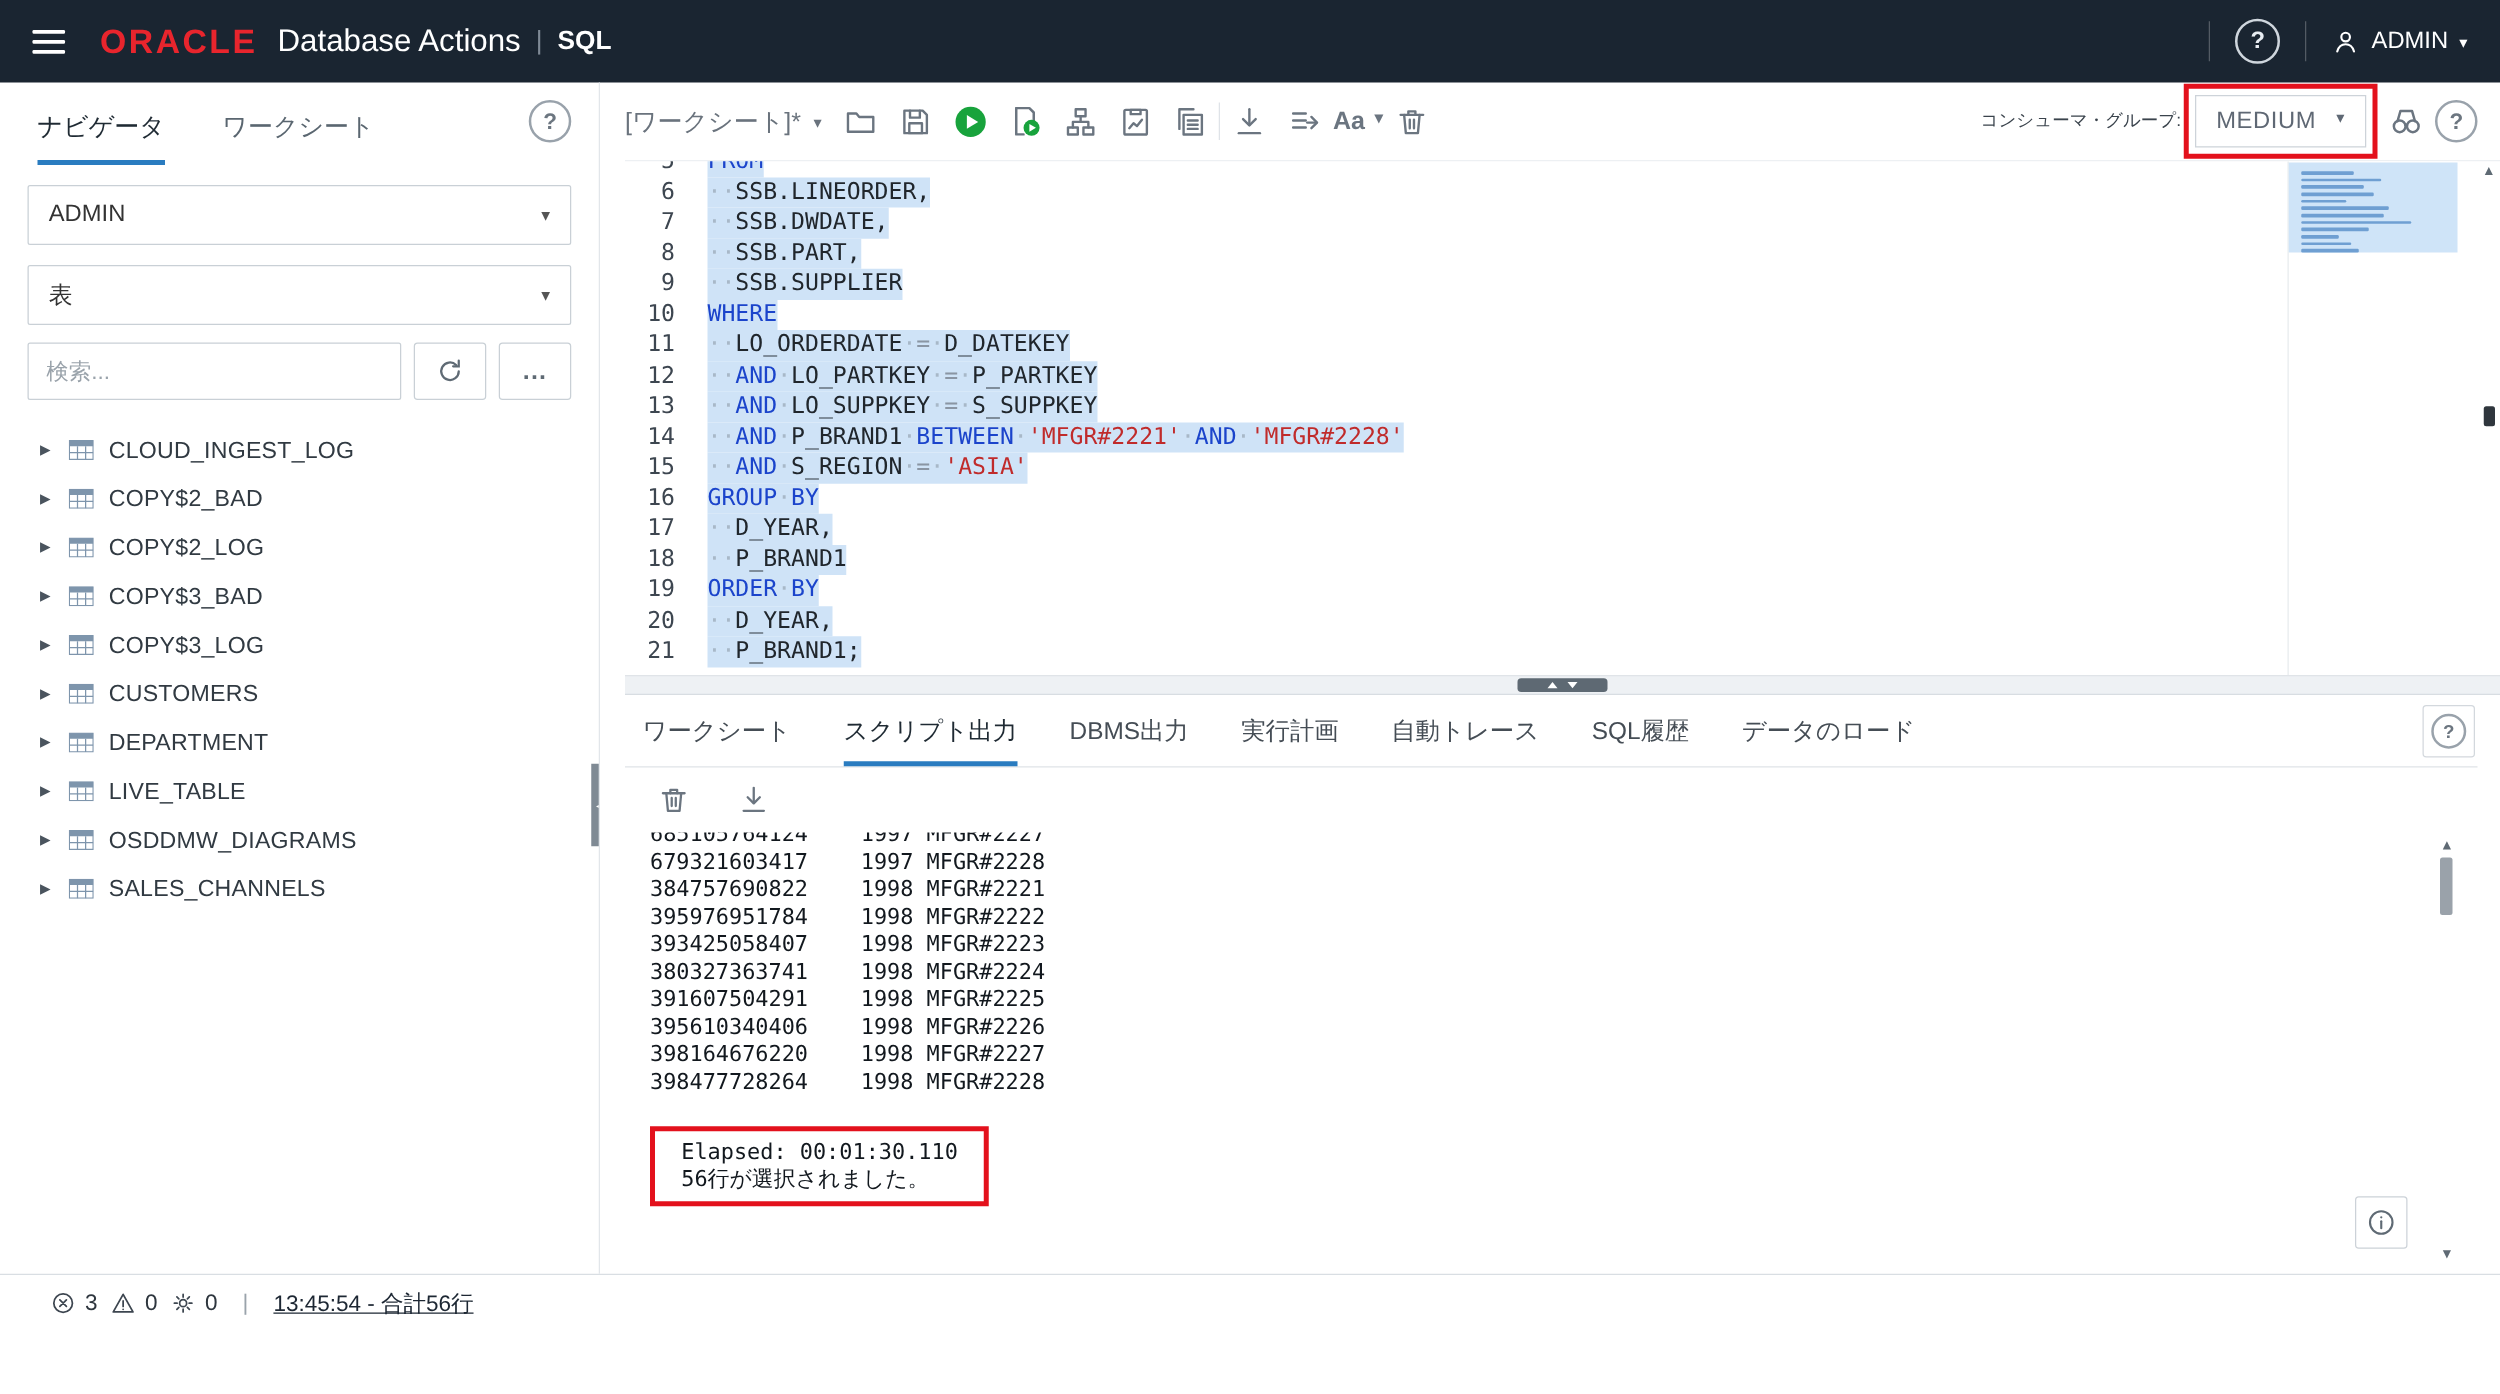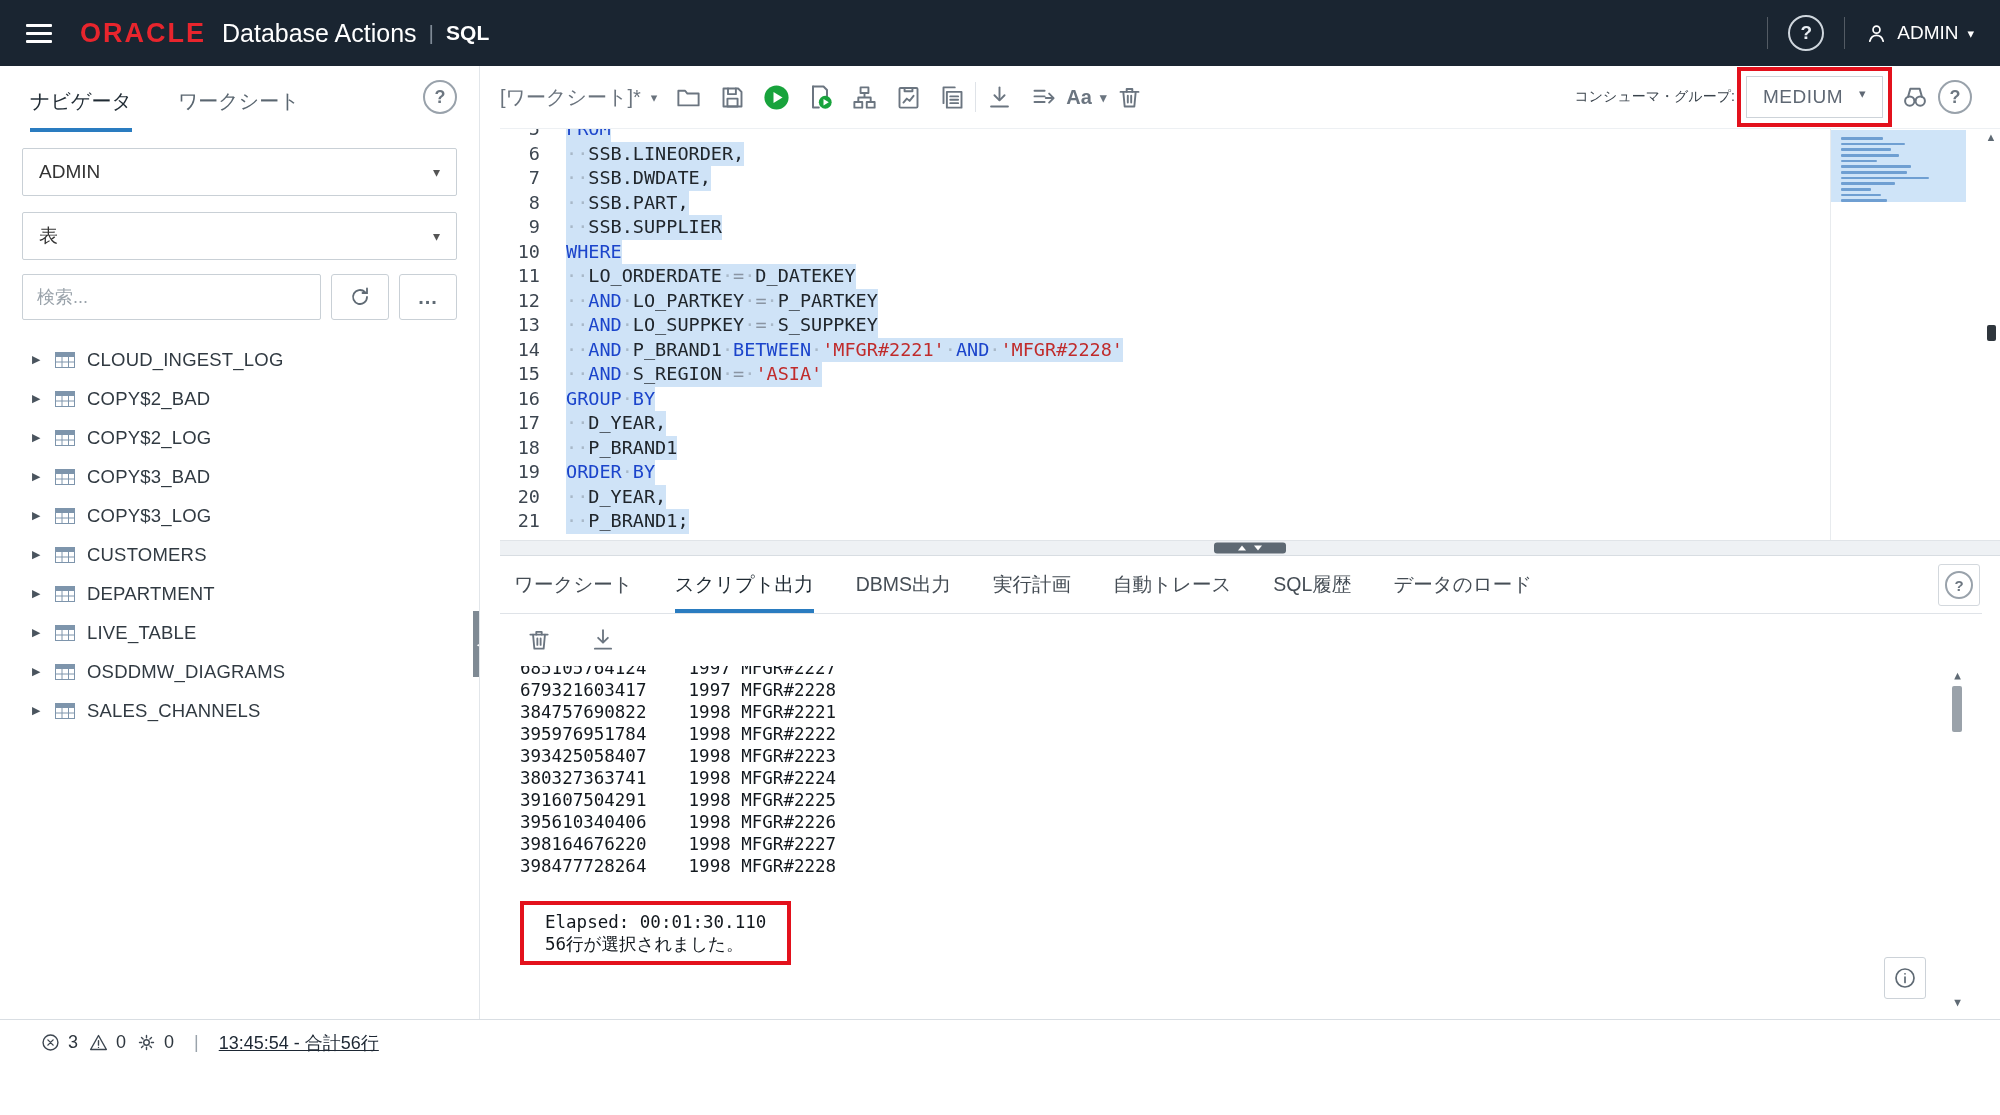--- a/index.html
+++ b/index.html
@@ -48,26 +48,26 @@
   .tree{margin-top:20px}
   .tree-row{height:39px;display:flex;align-items:center;gap:12px;padding-left:32px;cursor:pointer}
   .tree-caret{color:#4a545e;font-size:11px;width:11px;flex:none}
   .tbl-icon{display:flex;flex:none}
   .tree-label{font-size:18.5px;color:#313a42;letter-spacing:.2px;white-space:nowrap}
   .grip{position:absolute;right:-7px;top:545px;width:13px;height:66px;background:#7f8a94;
     border-radius:0 4px 4px 0;z-index:5;display:flex;align-items:center;justify-content:center;
     color:#fff;font-size:11px;cursor:pointer}
 
   
-  .toolbar{height:62px;display:flex;align-items:center;gap:2px;flex:none;padding-right:28px}
+  .toolbar{height:62px;display:flex;align-items:center;gap:2px;flex:none;padding-right:18px}
   .ws-dd{display:flex;align-items:center;gap:10px;color:#6a737d;font-size:20px;cursor:pointer;margin-right:8px}
   .tb-sep{width:1px;height:30px;background:#dfe3e8;flex:none}
   .tb-btn{width:42px;height:40px;display:flex;align-items:center;justify-content:center;cursor:pointer;flex:none}
   .tb-btn svg{stroke:#6b7580;fill:none;stroke-width:1.7;stroke-linecap:round;stroke-linejoin:round}
-  .aa-btn{display:flex;align-items:center;gap:8px;color:#6b7580;font-size:20px;cursor:pointer;font-weight:600}
+  .aa-btn{display:flex;align-items:flex-start;gap:8px;color:#6b7580;font-size:20px;cursor:pointer;font-weight:600}
   .spacer{flex:1}
   .cg-label{font-size:14px;color:#3a434c}
   .redbox{border:4px solid #e3111c;padding:5px;display:flex;align-items:center;flex:none}
   .cg-select{border:1px solid #cdd3d9;background:#fff;padding:9px 16px;display:flex;align-items:flex-start;
     gap:16px;color:#5f6874;font-size:19px;letter-spacing:.5px;cursor:pointer}
 
   
   .editor{height:412px;flex:none;position:relative;overflow:hidden;border-top:1px solid #edf0f3}
   .code-scroller{margin-top:-12px;font-family:"DejaVu Sans Mono",monospace;font-size:18.5px;line-height:24.5px}
   .code-line{display:flex}

